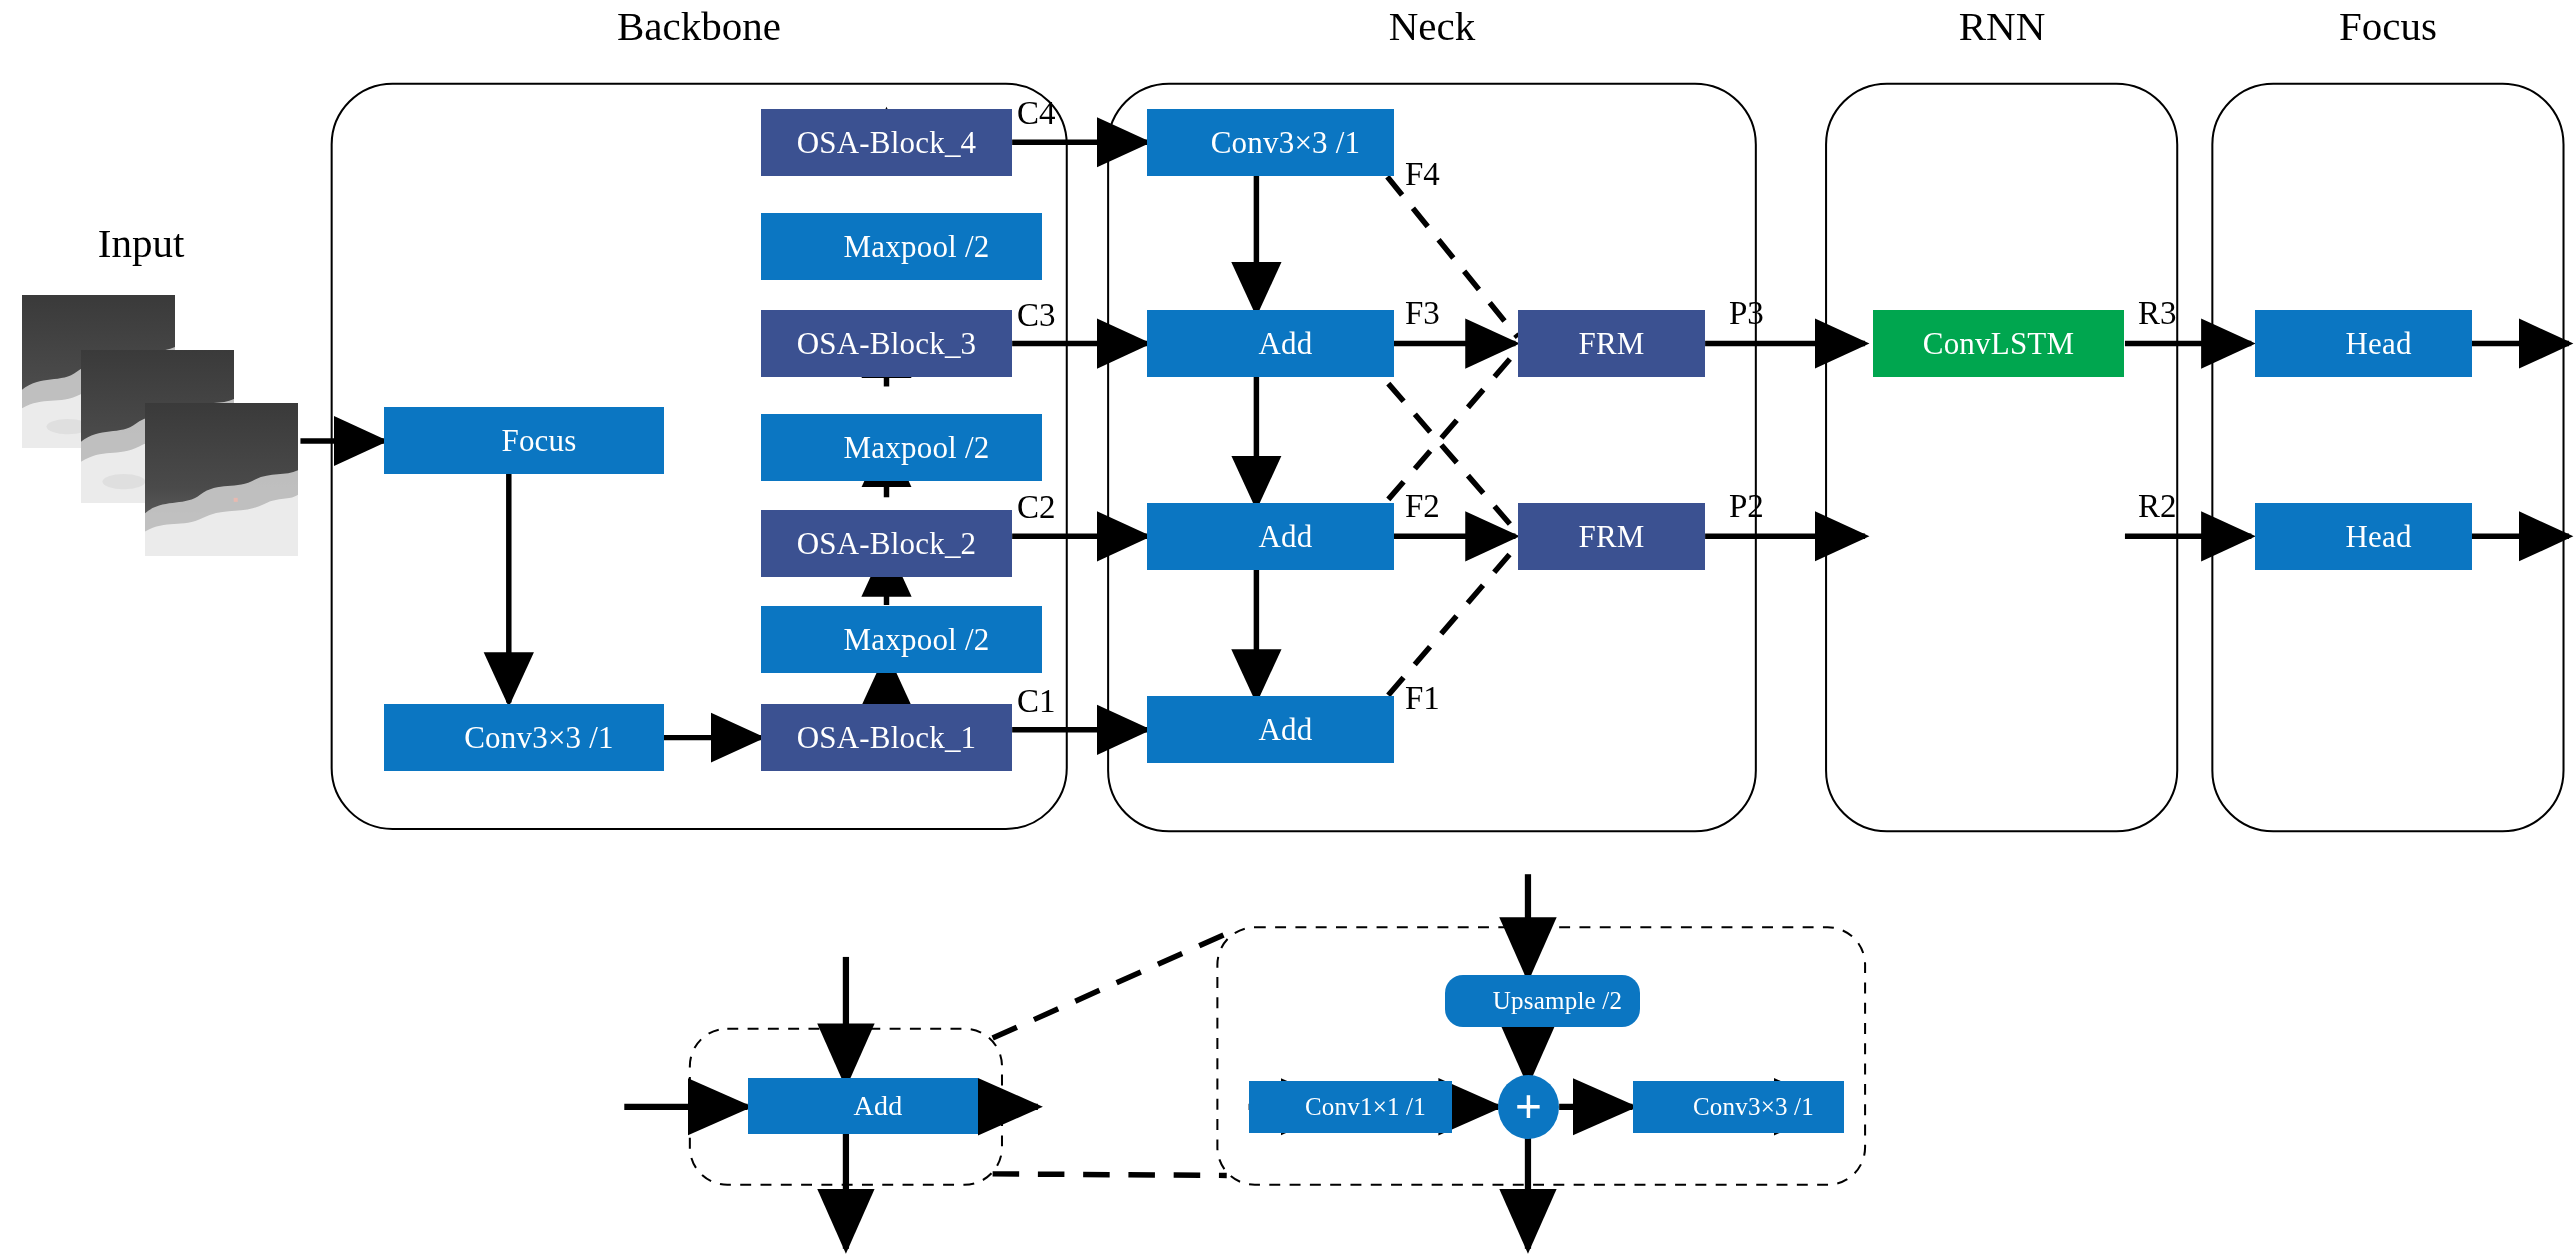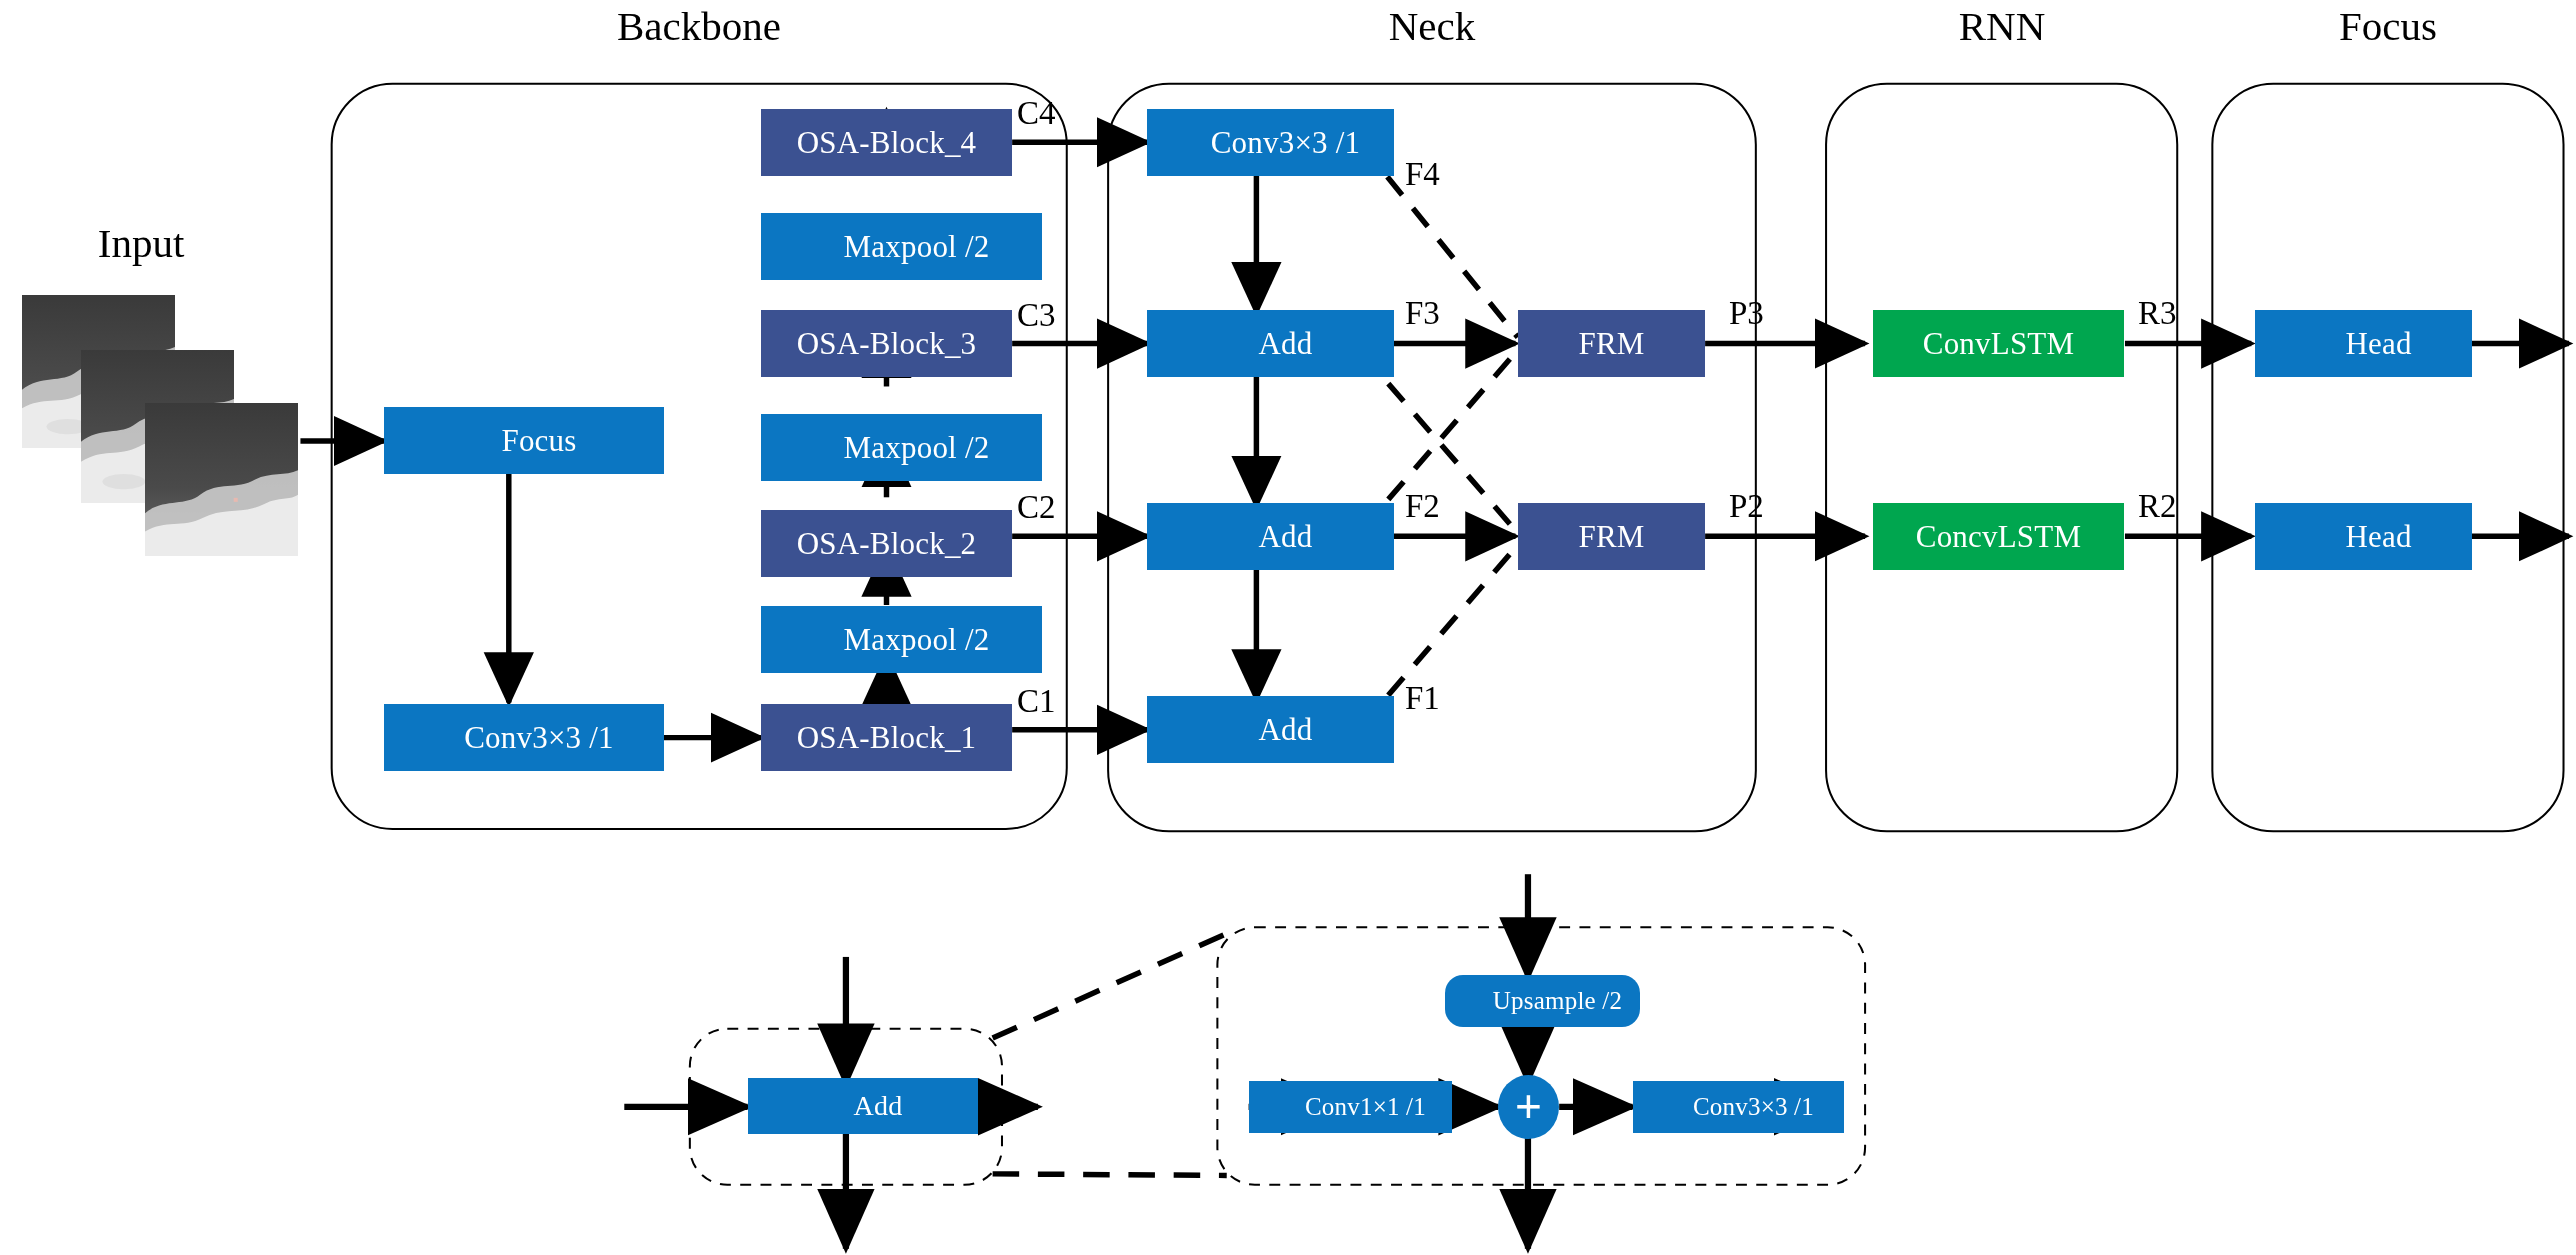--- a/index.html
+++ b/index.html
@@ -192,21 +192,20 @@
 
   <div class="edge-lbl" style="left:1405px;top:156px;">F4</div>
   <div class="edge-lbl" style="left:1405px;top:295px;">F3</div>
   <div class="edge-lbl" style="left:1405px;top:488px;">F2</div>
   <div class="edge-lbl" style="left:1405px;top:680px;">F1</div>
 
   <div class="edge-lbl" style="left:1729px;top:295px;">P3</div>
   <div class="edge-lbl" style="left:1729px;top:488px;">P2</div>
 
   <div class="node green" style="left:1873px;top:310px;width:251px;height:67px;">ConvLSTM</div>
-  <div class="node green" style="left:1873px;top:503px;width:251px;height:67px;">ConcvLSTM</div>
 
   <div class="edge-lbl" style="left:2138px;top:295px;">R3</div>
   <div class="edge-lbl" style="left:2138px;top:488px;">R2</div>
 
   <div class="node blue" style="left:2255px;top:310px;width:187px;height:67px;">Head</div>
   <div class="node blue" style="left:2255px;top:503px;width:187px;height:67px;">Head</div>
 
   <div class="node blue" style="left:748px;top:1078px;width:200px;height:56px;font-size:28px;">Add</div>
 
   <div class="node blue" style="left:1445px;top:975px;width:165px;height:52px;font-size:25px;border-radius:18px;">Upsample /2</div>

